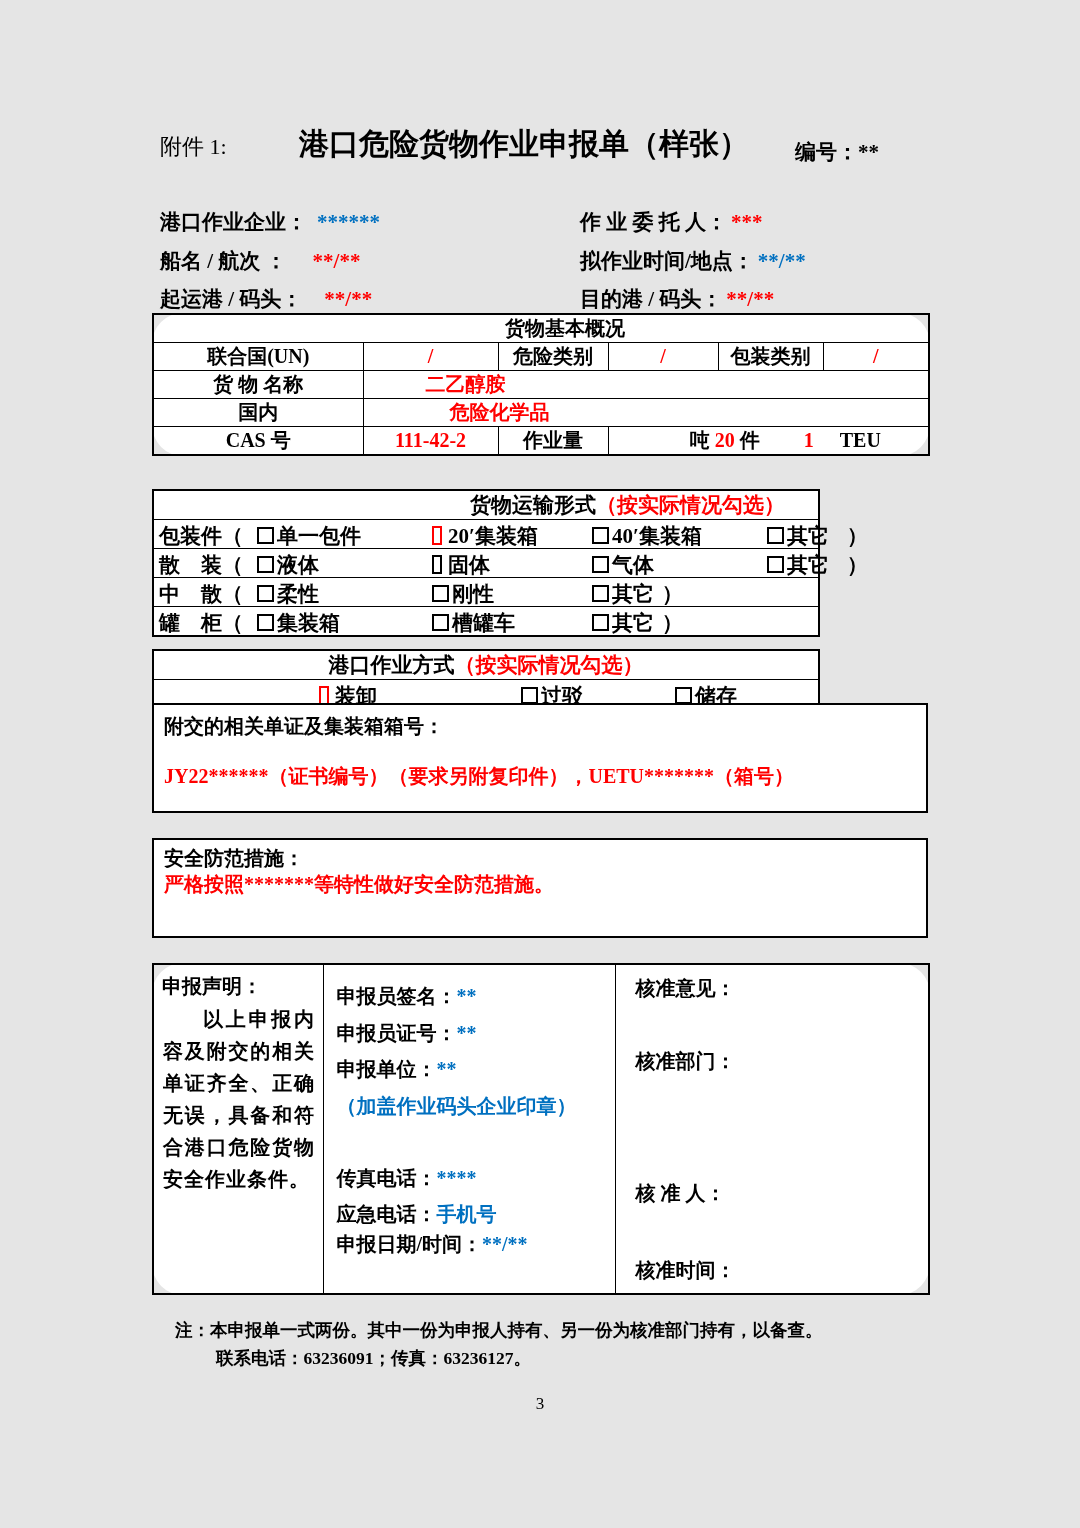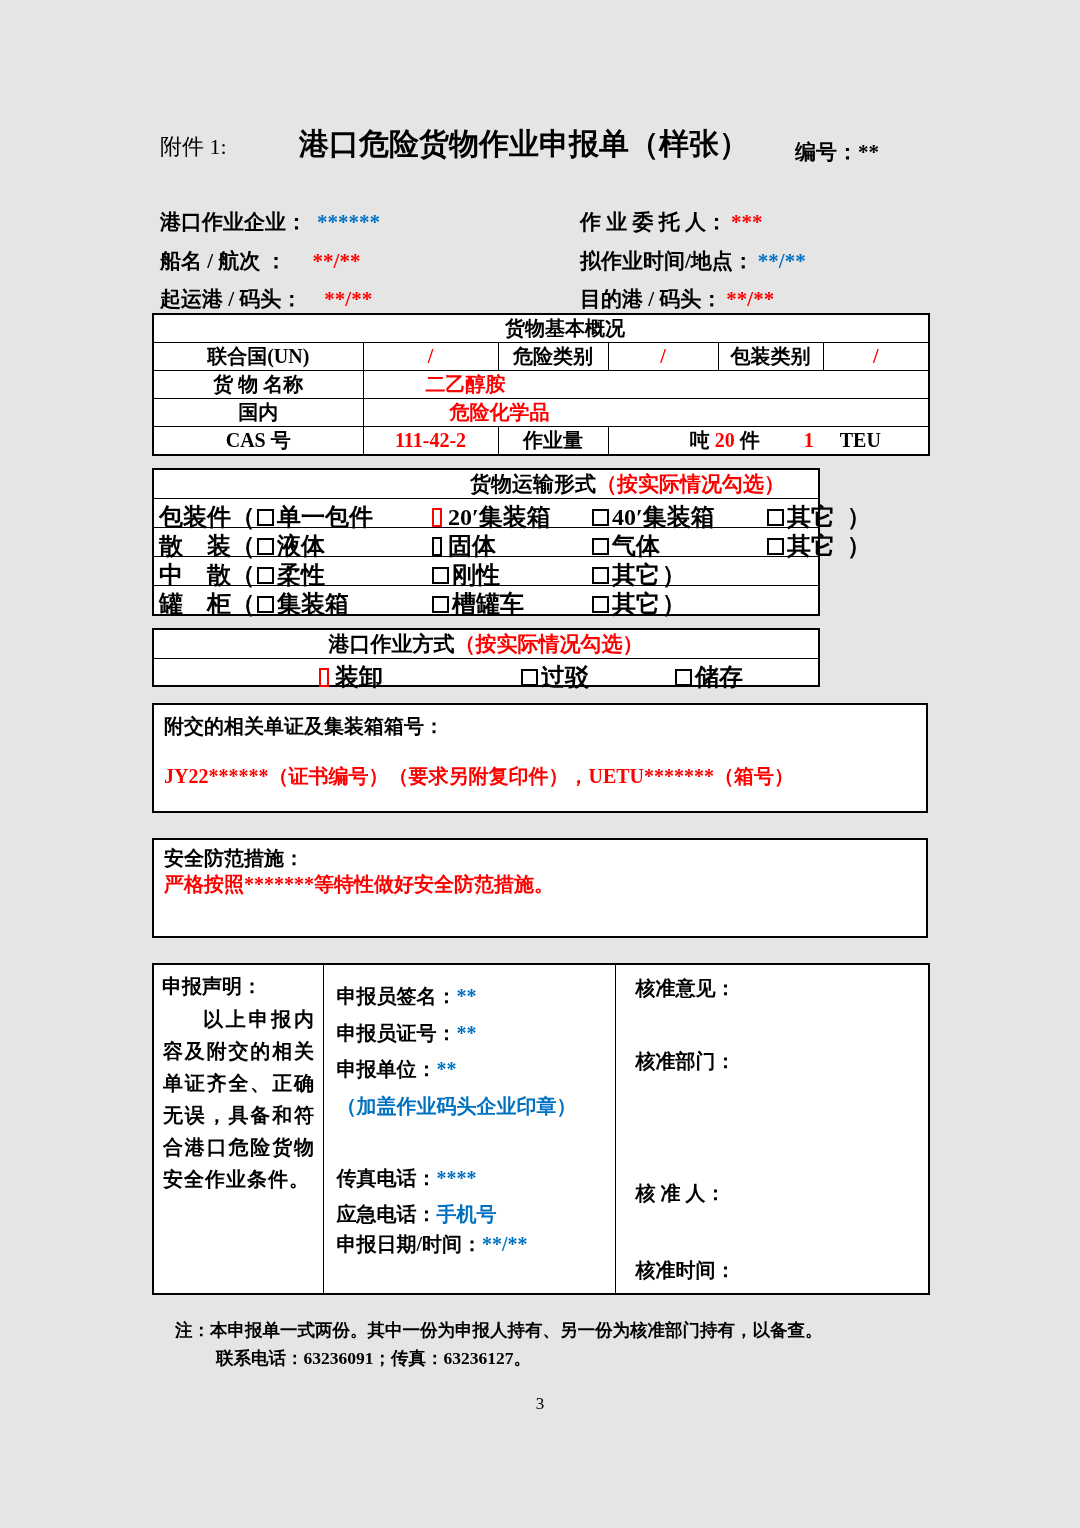--- a/index.html
+++ b/index.html
@@ -16,35 +16,35 @@
   
   .attachment{left:160px;top:132px;font-size:22px;font-weight:normal;}
   .doc-title{left:299px;top:124px;font-size:30px;letter-spacing:0px;}
   .doc-no{left:795px;top:138px;font-size:21px;}
 
   
   .hf{font-size:21px;}
   .hf .val{margin-left:10px;}
 
   
-  table.grid{border-collapse:collapse;table-layout:fixed;position:absolute;left:152px;background:#fff;}
+  table.grid{border-collapse:collapse;table-layout:fixed;position:absolute;left:152px;background:#fff;border-radius:31px;}
   table.grid td{border:1.5px solid #000;text-align:center;vertical-align:middle;padding:0;font-size:20px;overflow:hidden;white-space:nowrap;}
   #cargo-table{top:313px;width:776px;border:2px solid #000;}
   #cargo-table td.left{text-align:left;}
   .pl62{padding-left:62px !important;}
   .pl86{padding-left:86px !important;}
   .h27{height:27px;} .h28{height:28px;} .h26{height:26px;} .h25{height:25px;}
   .sp44{display:inline-block;width:44px;} .sp26{display:inline-block;width:26px;}
 
   
-  .box-table{position:absolute;left:152px;width:668px;border:2px solid #000;box-sizing:border-box;background:#fff;}
+  .box-table{position:absolute;left:152px;width:668px;border:2px solid #000;box-sizing:border-box;background:#fff;margin-top:21px;}
   #transport-table{top:468px;}
   #portops-table{top:628px;}
   .bt-header{position:relative;height:28px;font-size:21px;white-space:nowrap;}
-  .bt-row{position:relative;height:28px;border-top:1.5px solid #000;font-size:24px;}
+  .bt-row{position:relative;height:28px;border-top:1.5px solid #000;font-size:21px;}
   .opt{position:absolute;top:2px;white-space:nowrap;}
   .l5{left:5px;} .l103{left:103px;} .l278{left:278px;} .l438{left:438px;} .l613{left:613px;}
   .l693{left:693px;} .l508{left:508px;}
   .l165{left:165px;} .l367{left:367px;} .l521{left:521px;}
 
   
   .sq{display:inline-block;width:13px;height:13px;border:2px solid #000;margin-right:3px;vertical-align:-1px;}
   .nb{display:inline-block;width:6px;height:15px;border:2px solid #000;margin-right:6px;vertical-align:-2px;}
   .nb.redbox{border-color:#ff0000;}
 

